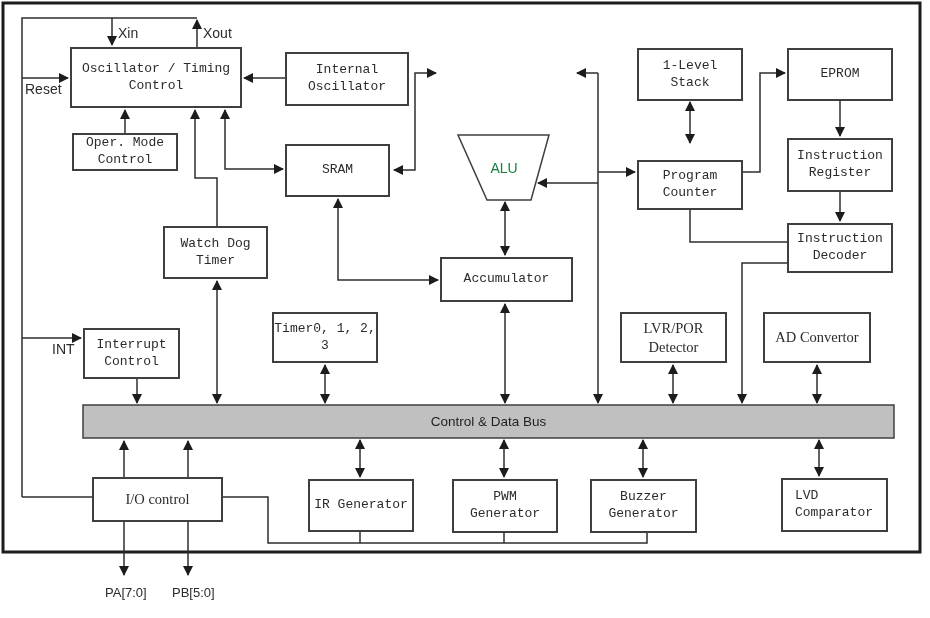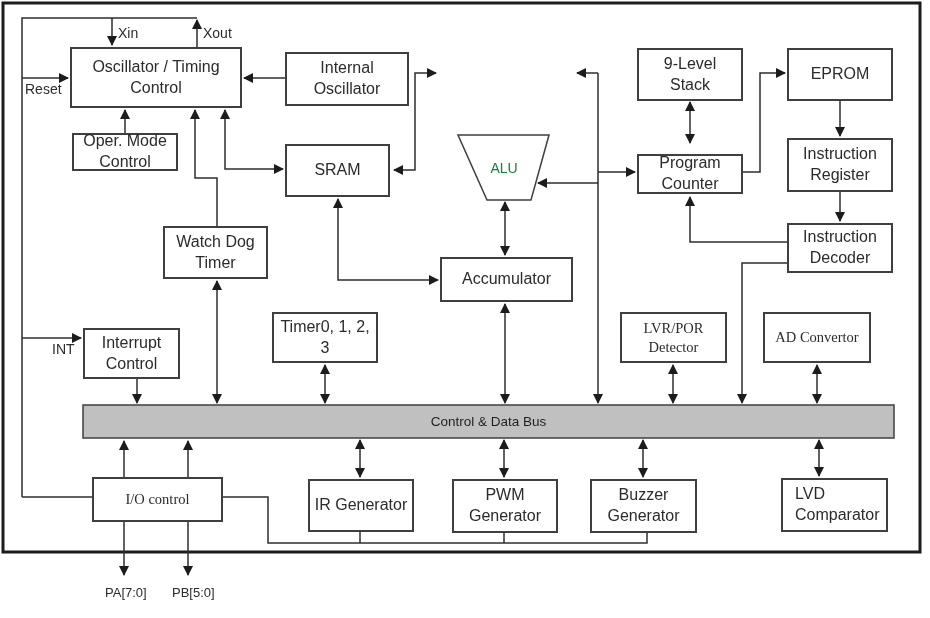--- a/index.html
+++ b/index.html
@@ -4,21 +4,21 @@
 <style>
   html,body{margin:0;padding:0;background:#fff;}
   #stage{
     position:relative;width:930px;height:618px;background:#ffffff;overflow:hidden;
     font-family:"Liberation Sans",sans-serif;color:#2e2e2e;
   }
   #wires{position:absolute;left:0;top:0;width:930px;height:618px;}
   .blk{
     position:absolute;box-sizing:border-box;background:#ffffff;
     border:2px solid #3f3f3f;display:flex;align-items:center;justify-content:center;
-    text-align:center;white-space:pre-line;font-size:16px;line-height:1.3;color:#2b2b2b;
+    text-align:center;white-space:pre-line;font-size:13px;line-height:1.3;color:#2b2b2b;font-family:Liberation Mono, monospace;
   }
   .serif{font-family:"Liberation Serif",serif;font-size:14.5px;}
   .leftalign{justify-content:flex-start;text-align:left;padding-left:12px;margin-left:16px;}
   .freelabel{position:absolute;font-size:14px;color:#2b2b2b;white-space:pre;}
   .portlabel{position:absolute;font-size:13px;color:#2b2b2b;white-space:pre;}
   .buslabel{
     position:absolute;left:83px;top:405px;width:811px;height:33px;
     display:flex;align-items:center;justify-content:center;font-size:13.5px;color:#1f1f1f;border-radius:16px;
   }
   .alulabel{
@@ -113,31 +113,31 @@
     </g>
   </svg>
 
   <div class="blk" style="left:70px;top:47px;width:172px;height:61px">Oscillator / Timing
 Control</div>
 
   <div class="blk" style="left:285px;top:52px;width:124px;height:54px">Internal
 Oscillator</div>
 
 
-  <div class="blk" style="left:637px;top:48px;width:106px;height:53px">9-Level
+  <div class="blk" style="left:637px;top:48px;width:106px;height:53px">1-Level
 Stack</div>
 
   <div class="blk" style="left:787px;top:48px;width:106px;height:53px">EPROM</div>
 
   <div class="blk" style="left:72px;top:133px;width:106px;height:38px">Oper. Mode
 Control</div>
 
   <div class="blk" style="left:285px;top:144px;width:105px;height:53px">SRAM</div>
 
-  <div class="blk" style="left:637px;top:154px;width:106px;height:40px">Program
+  <div class="blk" style="left:637px;top:160px;width:106px;height:50px">Program
 Counter</div>
 
   <div class="blk" style="left:787px;top:138px;width:106px;height:54px">Instruction
 Register</div>
 
   <div class="blk" style="left:163px;top:226px;width:105px;height:53px">Watch Dog
 Timer</div>
 
   <div class="blk" style="left:440px;top:257px;width:133px;height:45px">Accumulator</div>
 

